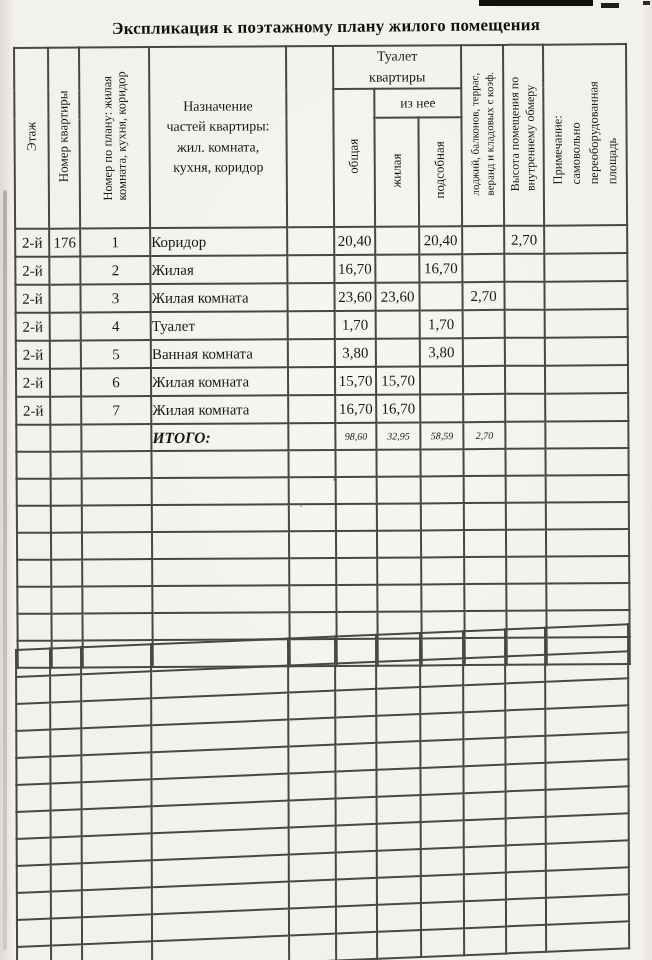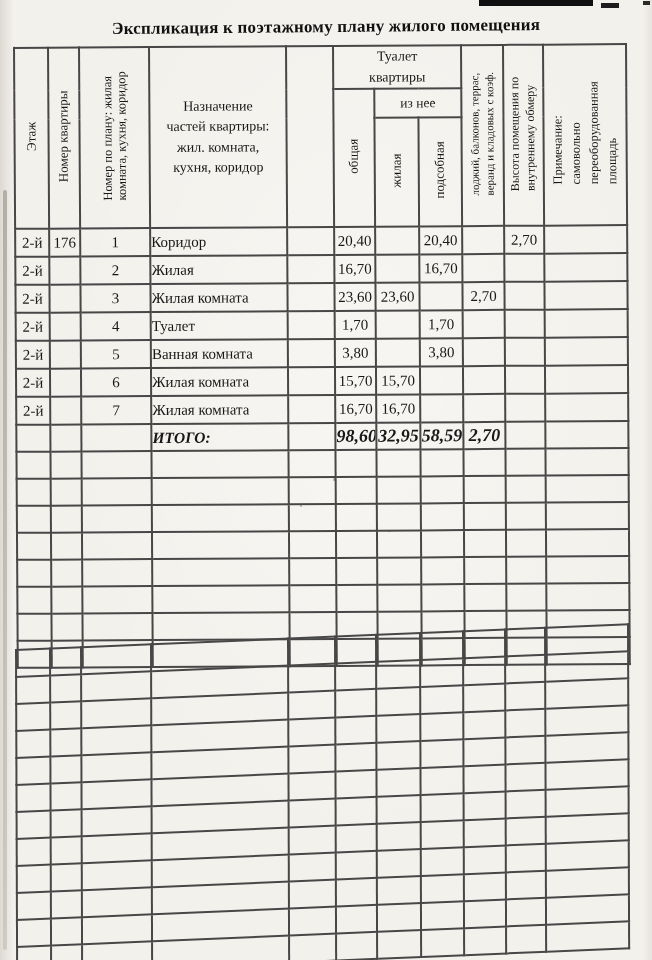--- a/index.html
+++ b/index.html
@@ -69,21 +69,21 @@
   tr.h-a td{height:41px;}
   tr.h-b td{height:27px;font-size:13.5px;}
   tr.h-c td{height:107px;}
 
   tr.data td{height:26px;font-size:15px;}
   td.c-name{text-align:left;padding-left:7px;}
   td.c-center{text-align:center;}
   td.c-num{text-align:center;font-size:14px;}
   tr.total td{height:25px;}
   tr.total .c-name{font-weight:bold;font-style:italic;font-size:15.5px;}
-  tr.total .c-num{font-weight:bold;font-style:italic;font-size:18px;}
+  tr.total .c-num{font-weight:normal;font-style:italic;font-size:10px;}
   tr.empty td{height:25px;}
 </style>
 </head>
 <body>
 
 <div class="sheet-shade"></div>
 <div class="page-edge"></div>
 <div class="mark-bar"></div>
 <div class="mark-dash"></div>
 <div class="mark-dot"></div>

